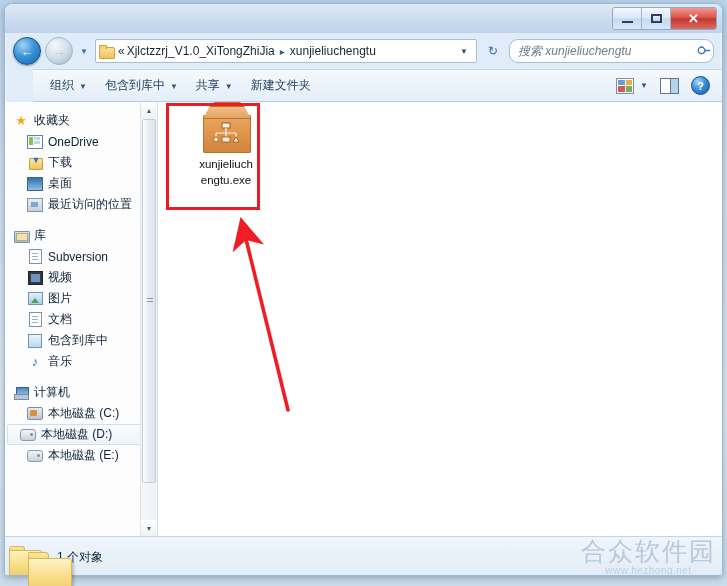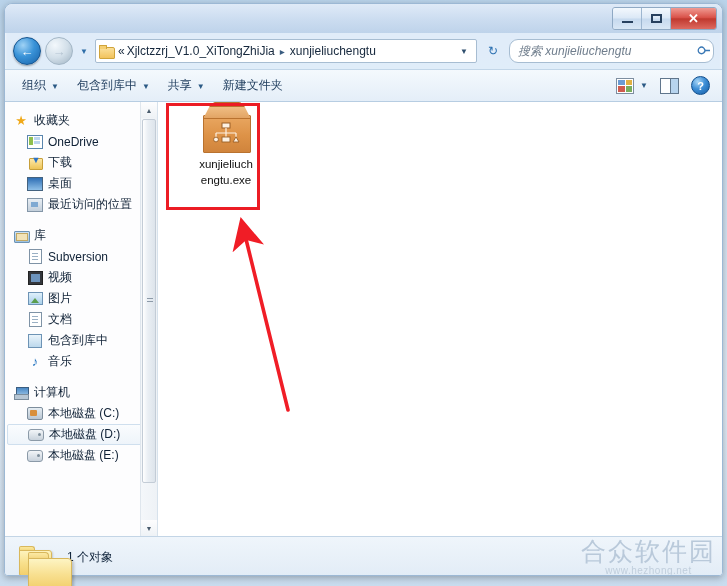--- a/index.html
+++ b/index.html
@@ -160,20 +160,21 @@
   
   #cmdbar {
     height: 31px;
     display: flex;
     align-items: center;
     padding: 0 8px;
     background: linear-gradient(180deg, #f4f9fd 0%, #e4eef8 100%);
     border-top: 1px solid #c2d6e8;
     border-bottom: 1px solid #b7cde2;
     position: relative;
+    margin-left: 28px;
   }
   .cmditem {
     font-size: 12px;
     color: #1d3b5c;
     padding: 4px 9px;
     white-space: nowrap;
     cursor: default;
   }
   .caret { font-size: 8px; margin-left: 5px; color:#2c5a85; }
   #cmdright { margin-left: auto; display:flex; align-items:center; gap: 2px; }
@@ -237,21 +238,21 @@
     white-space: nowrap;
     cursor: default;
   }
   .navrow.header { font-weight: normal; padding-left: 8px; }
   .navrow.child { padding-left: 22px; }
   .navrow.sel {
     background: linear-gradient(180deg, #fafcfe 0%, #eef4fa 100%);
     border: 1px solid #cfdfee;
     border-radius: 2px;
     margin: 0 4px 0 2px;
-    padding-left: 20px;
+    padding-left: 12px;
     height: 19px;
   }
   .navicon {
     width: 16px; height: 16px; flex: none;
     margin-right: 5px;
     display: flex; align-items: center; justify-content: center;
     font-size: 11px;
   }
   
   .ic-star { color:#f0a919; font-size:13px; }
@@ -376,21 +377,21 @@
     pointer-events: none;
   }
   #arrowsvg { position: absolute; left: 60px; top: 115px; pointer-events:none; }
 
   
   #status {
     height: 40px;
     background: linear-gradient(180deg, #eff5fb 0%, #e2ecf6 100%);
     display: flex;
     align-items: center;
-    padding-left: 14px;
+    padding-left: 4px;
     position: relative;
   }
   .bigfolder {
     width: 34px; height: 28px;
     position: relative;
     flex: none;
     margin-right: 14px;
     margin-top: 6px;
   }
   .bigfolder .tab {

